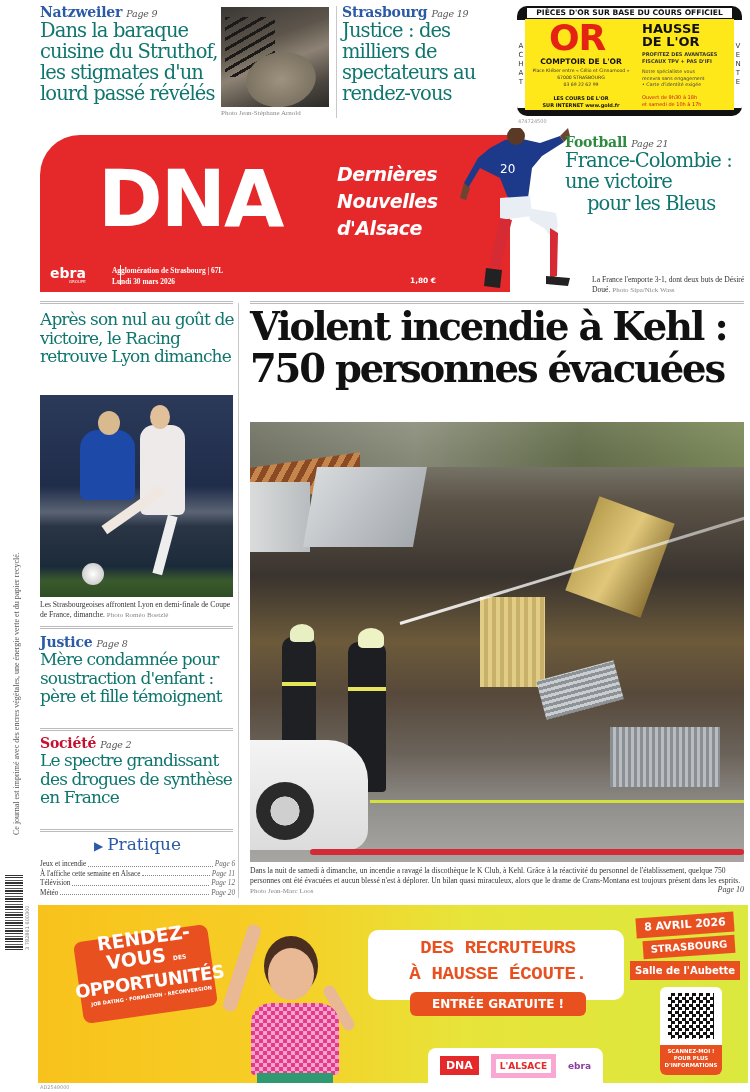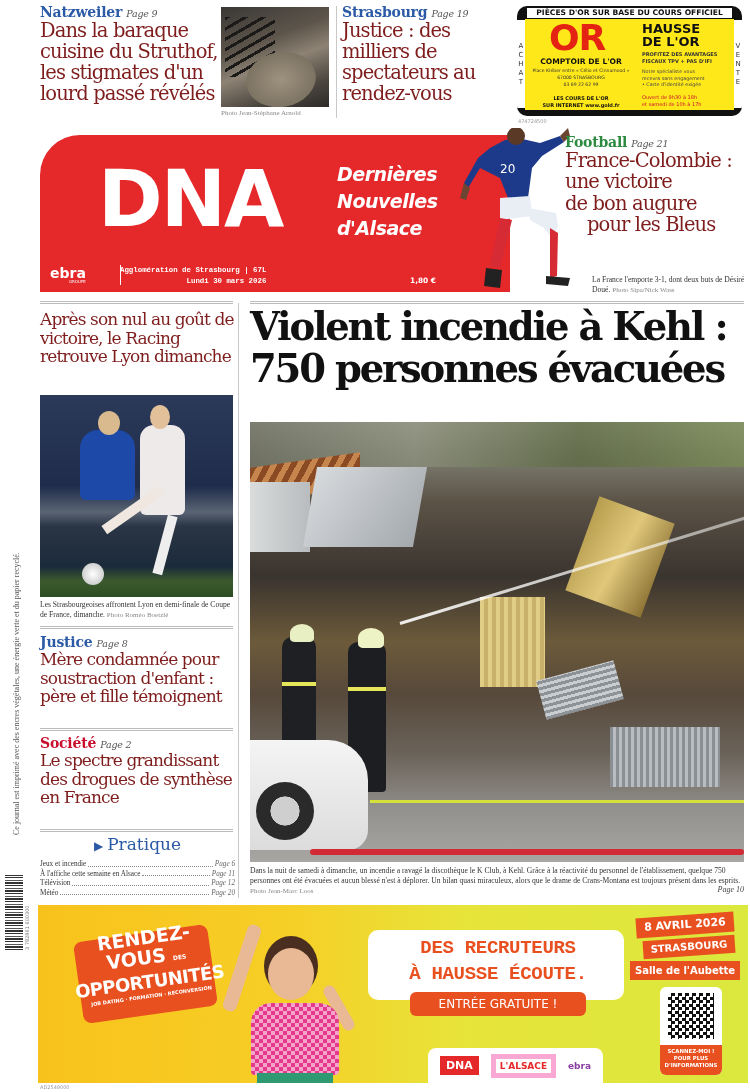--- a/index.html
+++ b/index.html
@@ -1,21 +1,21 @@
 <!DOCTYPE html>
 <html><head>
 <meta charset="utf-8">
 <style>
   * { box-sizing: border-box; margin: 0; padding: 0; }
   html, body { width: 750px; height: 1092px; background: #fff; overflow: hidden; }
   body { position: relative; font-family: "DejaVu Serif", "Liberation Serif", serif; color: #1a1a1a; }
   .abs { position: absolute; }
   .kicker { font-weight: bold; font-size: 14px; letter-spacing: -0.2px; }
   .kicker .pg { font-style: italic; font-weight: normal; font-size: 9.5px; color: #555; margin-left: 4px; }
-  .head { font-family: "DejaVu Serif", serif; color: #7f1d1d; letter-spacing: -0.9px; line-height: 1.08; }
+  .head { font-family: "DejaVu Serif", serif; color: #0f766e; letter-spacing: -0.9px; line-height: 1.08; }
   .caption { font-family: "Liberation Serif", serif; font-size: 7.6px; color: #333; line-height: 1.3; }
   .caption .credit { color: #888; font-size: 7px; }
   .rule { position: absolute; height: 3px; border-top: 1px solid #bbb; border-bottom: 1px solid #bbb; }
   .vrule { position: absolute; width: 1px; background: #c8c8c8; }
 
   
   #t1 { left: 40px; top: 4px; width: 180px; }
   #t1 .kicker { color: #2b5aa6; }
   #t1 .head { font-size: 19.5px; }
   #t1-photo { left: 221px; top: 7px; width: 108px; height: 100px; background: linear-gradient(160deg,#3a3835 0%,#5d554b 35%,#8d8274 55%,#4b463f 80%,#2c2a27 100%); overflow: hidden; }
@@ -44,21 +44,21 @@
   #or-hours { position: absolute; left: 117px; top: 75px; font-family: "DejaVu Sans", sans-serif; font-size: 5px; color:#c8102e; line-height: 7px; }
   #or-code { left: 518px; top: 118px; font-size: 5px; color:#999; font-family: "DejaVu Sans", sans-serif; }
 
   
   #mast { left: 40px; top: 135px; width: 470px; height: 157px; background: #e5282a; border-radius: 40px 0 0 0; }
   #mast-logo { position: absolute; left: 58px; top: 24px; font-family: "DejaVu Sans", sans-serif; font-weight: bold; font-size: 78px; color: #fff; letter-spacing: -2px; line-height: 80px; }
   #mast-sub { position: absolute; left: 297px; top: 26px; font-family: "DejaVu Sans", sans-serif; font-weight: bold; font-style: italic; font-size: 19px; color: #fff; line-height: 27px; letter-spacing: -0.5px; }
   #mast-ebra { position: absolute; left: 10px; top: 130px; font-family: "DejaVu Sans", sans-serif; font-weight: bold; font-size: 14px; color: #fff; }
   #mast-ebra small { display:block; font-size: 4px; font-weight: normal; text-align:right; margin-top:-2px; }
   #mast-sep { position: absolute; left: 80px; top: 130px; width: 1px; height: 20px; background: #fff; }
-  #mast-info { position: absolute; left: 80px; top: 130px; font-family: Liberation Mono, monospace; font-weight: bold; font-size: 7.4px; color: #fff; line-height: 11px; text-align: right; }
+  #mast-info { position: absolute; left: 72px; top: 130px; font-family: Liberation Serif, serif; font-weight: bold; font-size: 7.4px; color: #fff; line-height: 11px; }
   #mast-price { position: absolute; left: 370px; top: 141px; font-family: "DejaVu Sans", sans-serif; font-weight: bold; font-size: 7.4px; color: #fff; }
 
   
   #player { left: 460px; top: 128px; width: 110px; height: 175px; }
 
   
   #t3 { left: 565px; top: 134px; width: 185px; }
   #t3 .kicker { color: #2d8a3e; }
   #t3 .head { font-size: 19.5px; line-height: 1.1; }
   #t3-cap { left: 592px; top: 275px; width: 158px; }
@@ -136,21 +136,21 @@
   #ad-rdv .l3 { font-size: 18px; letter-spacing: -0.5px; }
   #ad-rdv .l4 { font-size: 5px; line-height: 8px; }
   #ad-woman { position:absolute; left: 185px; top: 8px; width: 140px; height: 170px; }
   #ad-woman .face { position:absolute; left: 45px; top: 35px; width: 46px; height: 52px; background:#e9b894; border-radius: 50%; box-shadow: 0 -8px 0 4px #4a2e1f; }
   #ad-woman .shirt { position:absolute; left: 28px; top: 90px; width: 88px; height: 72px; background: repeating-conic-gradient(#e43a8e 0 25%,#f6a2c9 0 50%) 0 0/8px 8px; border-radius: 20px 20px 4px 4px; }
   #ad-woman .pants { position:absolute; left: 34px; top: 160px; width: 76px; height: 12px; background:#2f9a72; }
   #ad-woman .arm1 { position:absolute; left: 12px; top: 10px; width: 14px; height: 90px; background:#e9b894; transform: rotate(18deg); border-radius: 6px; }
   #ad-woman .arm2 { position:absolute; left: 110px; top: 70px; width: 12px; height: 50px; background:#e9b894; transform: rotate(-30deg); border-radius: 6px; }
   #ad-card { position:absolute; left: 330px; top: 25px; width: 256px; height: 70px; background: #fff; border-radius: 10px; }
   #ad-recr { position:absolute; left: 338px; top: 30px; width: 244px; text-align:center; font-family: Liberation Mono, monospace; font-weight: bold; font-size: 19px; color: #e9501f; line-height: 26px; letter-spacing: -0.3px; }
-  #ad-free { position:absolute; left: 372px; top: 87px; width: 176px; height: 24px; background:#e9501f; border-radius: 6px; color:#fff; font-family: "DejaVu Sans", sans-serif; font-weight: normal; font-size: 12px; text-align:center; line-height: 24px; }
+  #ad-free { position:absolute; left: 372px; top: 87px; width: 176px; height: 24px; background:#e9501f; border-radius: 6px; color:#fff; font-family: "DejaVu Sans", sans-serif; font-weight: bold; font-size: 12px; text-align:center; line-height: 24px; }
   #ad-logos { position:absolute; left: 390px; top: 143px; width: 175px; height: 35px; background: #fff; border-radius: 8px 8px 0 0; display:flex; align-items:center; justify-content:space-around; padding: 0 6px; }
   #ad-logos .dna { background:#e5282a; color:#fff; font-family:"DejaVu Sans",sans-serif; font-weight:bold; font-size:11px; padding: 3px 6px; }
   #ad-logos .alsace { border:5px solid #f9a8d4; color:#e5282a; font-family:"DejaVu Sans",sans-serif; font-weight:bold; font-size:9px; padding: 2px 4px; }
   #ad-logos .ebra { color:#8a3fa0; font-family:"DejaVu Sans",sans-serif; font-weight:bold; font-size:9px; }
   .ad-tag { position:absolute; background:#e9501f; color:#fff; font-family:"DejaVu Sans",sans-serif; font-weight:bold; transform: rotate(-4deg); text-align:center; }
   #ad-date { left: 598px; top: 10px; width: 98px; height: 20px; font-size: 11px; line-height: 20px; }
   #ad-city { left: 605px; top: 33px; width: 92px; height: 18px; font-size: 10px; line-height: 18px; }
   #ad-venue { left: 592px; top: 56px; width: 110px; height: 19px; font-size: 10px; line-height: 19px; transform: rotate(0deg); }
   #ad-qr { position:absolute; left: 622px; top: 82px; width: 62px; height: 88px; background:#fff; border-radius: 6px; }
   #ad-qr .code { position:absolute; left: 8px; top: 6px; width: 46px; height: 46px; background: repeating-conic-gradient(#111 0 25%,#fff 0 50%) 0 0/7px 7px; }
@@ -254,21 +254,20 @@
   <path d="M86 148 L110 150 L108 158 L86 156 Z" fill="#222"></path>
   <path d="M4 55 L0 70 L6 72 L10 60 Z" fill="#6b4532"></path>
   <path d="M100 8 L108 0 L110 8 L104 14 Z" fill="#6b4532"></path>
 </svg>
 
 <div id="t3" class="abs">
   <div class="kicker"><span>Football</span><span class="pg">Page 21</span></div>
   <div class="head">
     <div>France-Colombie :</div>
     <div>une victoire</div>
-    <div>de bon augure</div>
     <div style="padding-left:22px">pour les Bleus</div>
   </div>
 </div>
 <div id="t3-cap" class="abs caption"><span>La France l'emporte 3-1, dont deux buts de Désiré Doué.</span> <span class="credit">Photo Sipa/Nick Wass</span></div>
 
 <div class="rule l" style="top:301px"></div>
 <div id="l1" class="abs">
   <div class="head">Après son nul au goût de victoire, le Racing retrouve Lyon dimanche</div>
 </div>
 <div id="l1-photo" class="abs">

